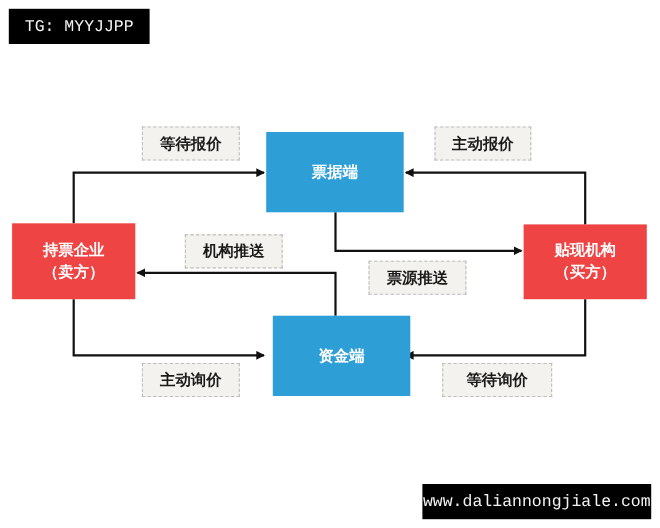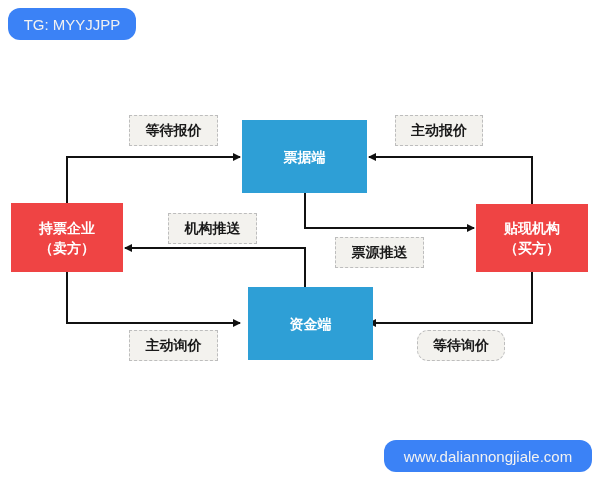--- a/index.html
+++ b/index.html
@@ -2,23 +2,23 @@
 <html><head>
   <meta charset="utf-8">
   <style>
     html, body { margin: 0; padding: 0; }
     body {
       width: 600px; height: 480px; position: relative; overflow: hidden;
       background: #ffffff;
       font-family: "DejaVu Sans", sans-serif;
     }
     .tag {
-      position: absolute; background: #3b82f6; color: #f2f2f2;
-      font-family: Liberation Sans, sans-serif; font-size: 15px;
-      display: flex; align-items: center; justify-content: center; border-radius: 12px;
+      position: absolute; background: #000000; color: #f2f2f2;
+      font-family: Liberation Mono, monospace; font-size: 15px;
+      display: flex; align-items: center; justify-content: center;
     }
     .node {
       position: absolute; color: #ffffff; font-weight: bold;
       font-size: 14px; line-height: 20px; text-align: center;
       display: flex; flex-direction: column; align-items: center; justify-content: center;
     }
     .node.blue { background: #2e9fd6; }
     .node.red { background: #ef4444; }
     .label {
       position: absolute; background: #f3f2ee; border: 1px dashed #bdbdbd;
@@ -69,15 +69,15 @@
 <div class="node red" style="left:476px; top:204px; width:112px; height:68px;">
   <span>贴现机构</span>
   <span>（买方）</span>
 </div>
 
 <div class="label" style="left:129px; top:115px; width:89px; height:31px;">等待报价</div>
 <div class="label" style="left:395px; top:115px; width:88px; height:31px;">主动报价</div>
 <div class="label" style="left:168px; top:213px; width:89px; height:31px;">机构推送</div>
 <div class="label" style="left:335px; top:237px; width:89px; height:31px;">票源推送</div>
 <div class="label" style="left:129px; top:330px; width:89px; height:31px;">主动询价</div>
-<div class="label" style="left:417px; top:330px; width:88px; height:31px;border-radius:11px;">等待询价</div>
+<div class="label" style="left:402px; top:330px; width:100px; height:31px;">等待询价</div>
 
 <div class="tag" style="left:384px; top:440px; width:208px; height:32px;">www.daliannongjiale.com</div>
 
 </body></html>

